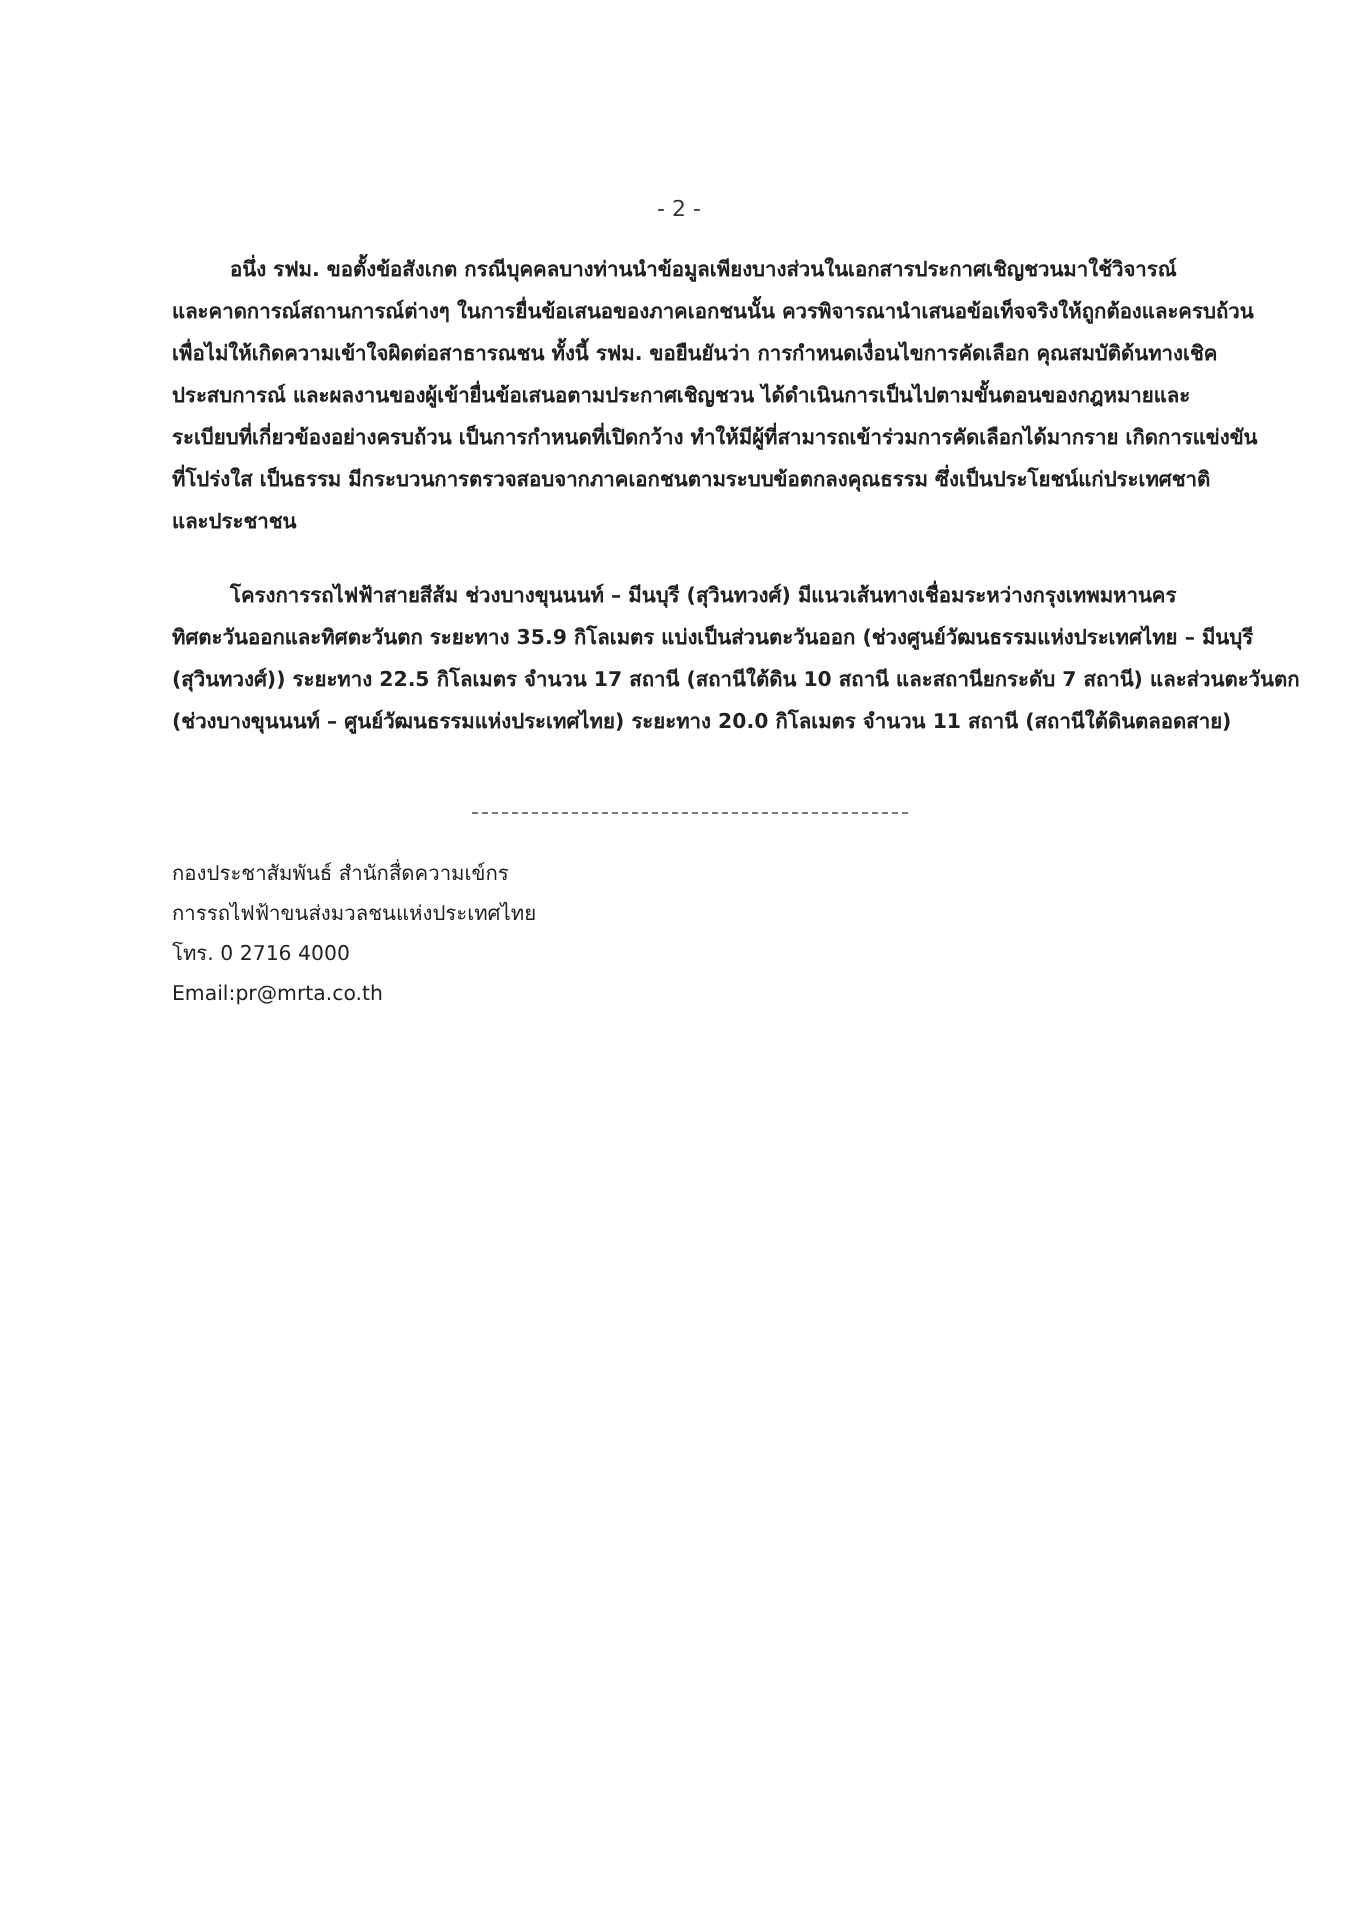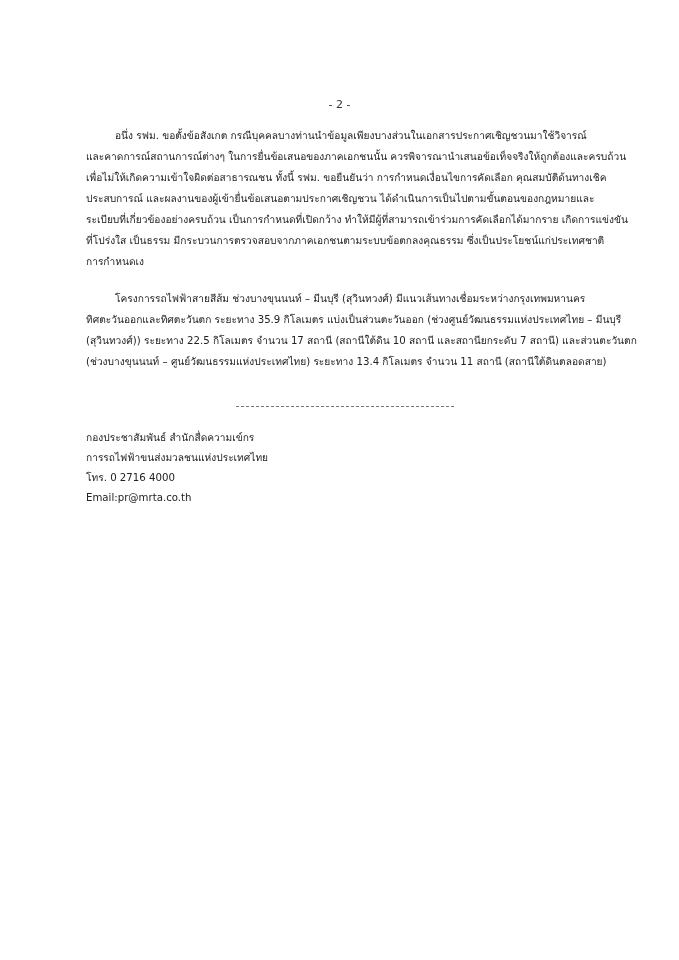--- a/index.html
+++ b/index.html
@@ -29,20 +29,21 @@
       left: 86px;
       width: 506px;
       font-size: 10.2px;
       line-height: 21px;
       color: #222;
       margin: 0;
     }
     .para .line {
       display: block;
       white-space: nowrap;
+      font-weight: bold;
     }
     .para .line.indent {
       padding-left: 29px;
     }
     #para1 { top: 125px; }
     #para2 { top: 288px; }
     .separator {
       position: absolute;
       top: 406px;
       left: 236px;
@@ -68,28 +69,28 @@
 
 <div class="page-number">- 2 -</div>
 
 <div class="para" id="para1">
   <span class="line indent">อนึ่ง รฟม. ขอตั้งข้อสังเกต กรณีบุคคลบางท่านนำข้อมูลเพียงบางส่วนในเอกสารประกาศเชิญชวนมาใช้วิจารณ์</span>
   <span class="line">และคาดการณ์สถานการณ์ต่างๆ ในการยื่นข้อเสนอของภาคเอกชนนั้น ควรพิจารณานำเสนอข้อเท็จจริงให้ถูกต้องและครบถ้วน</span>
   <span class="line">เพื่อไม่ให้เกิดความเข้าใจผิดต่อสาธารณชน  ทั้งนี้ รฟม. ขอยืนยันว่า การกำหนดเงื่อนไขการคัดเลือก คุณสมบัติด้นทางเชิค</span>
   <span class="line">ประสบการณ์ และผลงานของผู้เข้ายื่นข้อเสนอตามประกาศเชิญชวน ได้ดำเนินการเป็นไปตามขั้นตอนของกฎหมายและ</span>
   <span class="line">ระเบียบที่เกี่ยวข้องอย่างครบถ้วน เป็นการกำหนดที่เปิดกว้าง ทำให้มีผู้ที่สามารถเข้าร่วมการคัดเลือกได้มากราย เกิดการแข่งขัน</span>
   <span class="line">ที่โปร่งใส เป็นธรรม มีกระบวนการตรวจสอบจากภาคเอกชนตามระบบข้อตกลงคุณธรรม ซึ่งเป็นประโยชน์แก่ประเทศชาติ</span>
-  <span class="line">การกำหนดเง</span>
+  <span class="line">และประชาชน</span>
 </div>
 
 <div class="para" id="para2">
   <span class="line indent">โครงการรถไฟฟ้าสายสีส้ม ช่วงบางขุนนนท์ – มีนบุรี (สุวินทวงศ์) มีแนวเส้นทางเชื่อมระหว่างกรุงเทพมหานคร</span>
   <span class="line">ทิศตะวันออกและทิศตะวันตก ระยะทาง 35.9 กิโลเมตร แบ่งเป็นส่วนตะวันออก (ช่วงศูนย์วัฒนธรรมแห่งประเทศไทย – มีนบุรี</span>
   <span class="line">(สุวินทวงศ์)) ระยะทาง 22.5 กิโลเมตร จำนวน 17 สถานี (สถานีใต้ดิน 10 สถานี และสถานียกระดับ 7 สถานี) และส่วนตะวันตก</span>
-  <span class="line">(ช่วงบางขุนนนท์ – ศูนย์วัฒนธรรมแห่งประเทศไทย) ระยะทาง 13.4 กิโลเมตร จำนวน 11 สถานี (สถานีใต้ดินตลอดสาย)</span>
+  <span class="line">(ช่วงบางขุนนนท์ – ศูนย์วัฒนธรรมแห่งประเทศไทย) ระยะทาง 20.0 กิโลเมตร จำนวน 11 สถานี (สถานีใต้ดินตลอดสาย)</span>
 </div>
 
 <div class="separator"></div>
 
 <div class="contact">
   <span class="line">กองประชาสัมพันธ์ สำนักสื่ดความเข์กร</span>
   <span class="line">การรถไฟฟ้าขนส่งมวลชนแห่งประเทศไทย</span>
   <span class="line">โทร. 0 2716 4000</span>
   <span class="line">Email:pr@mrta.co.th</span>
 </div>

